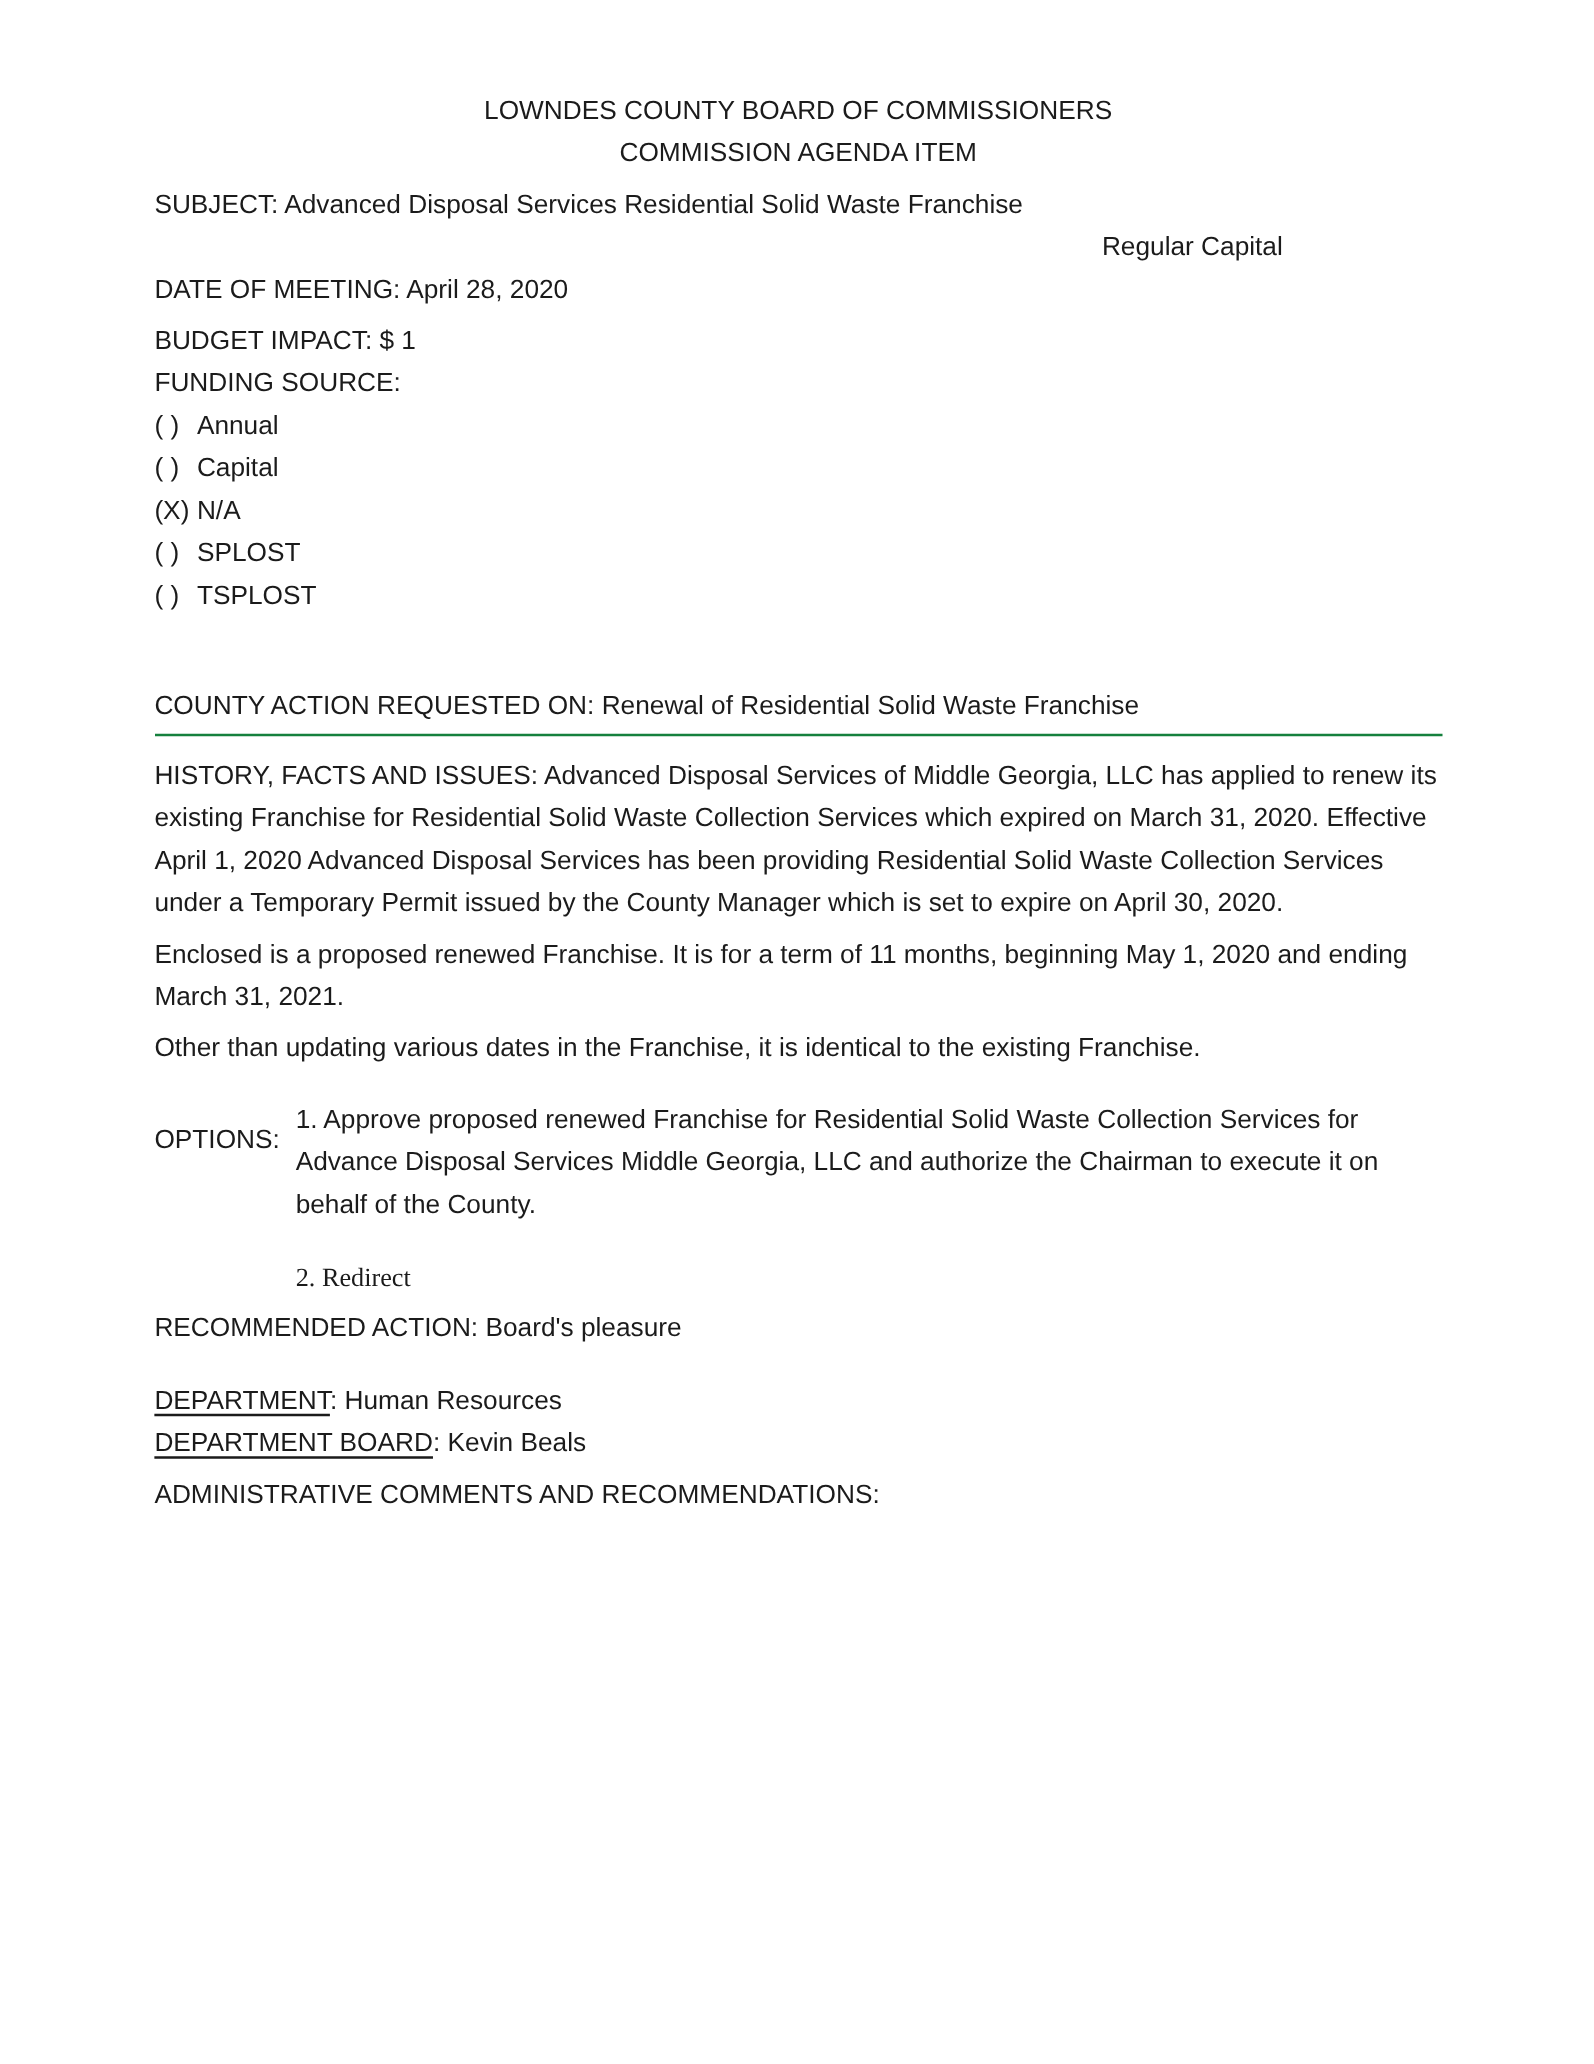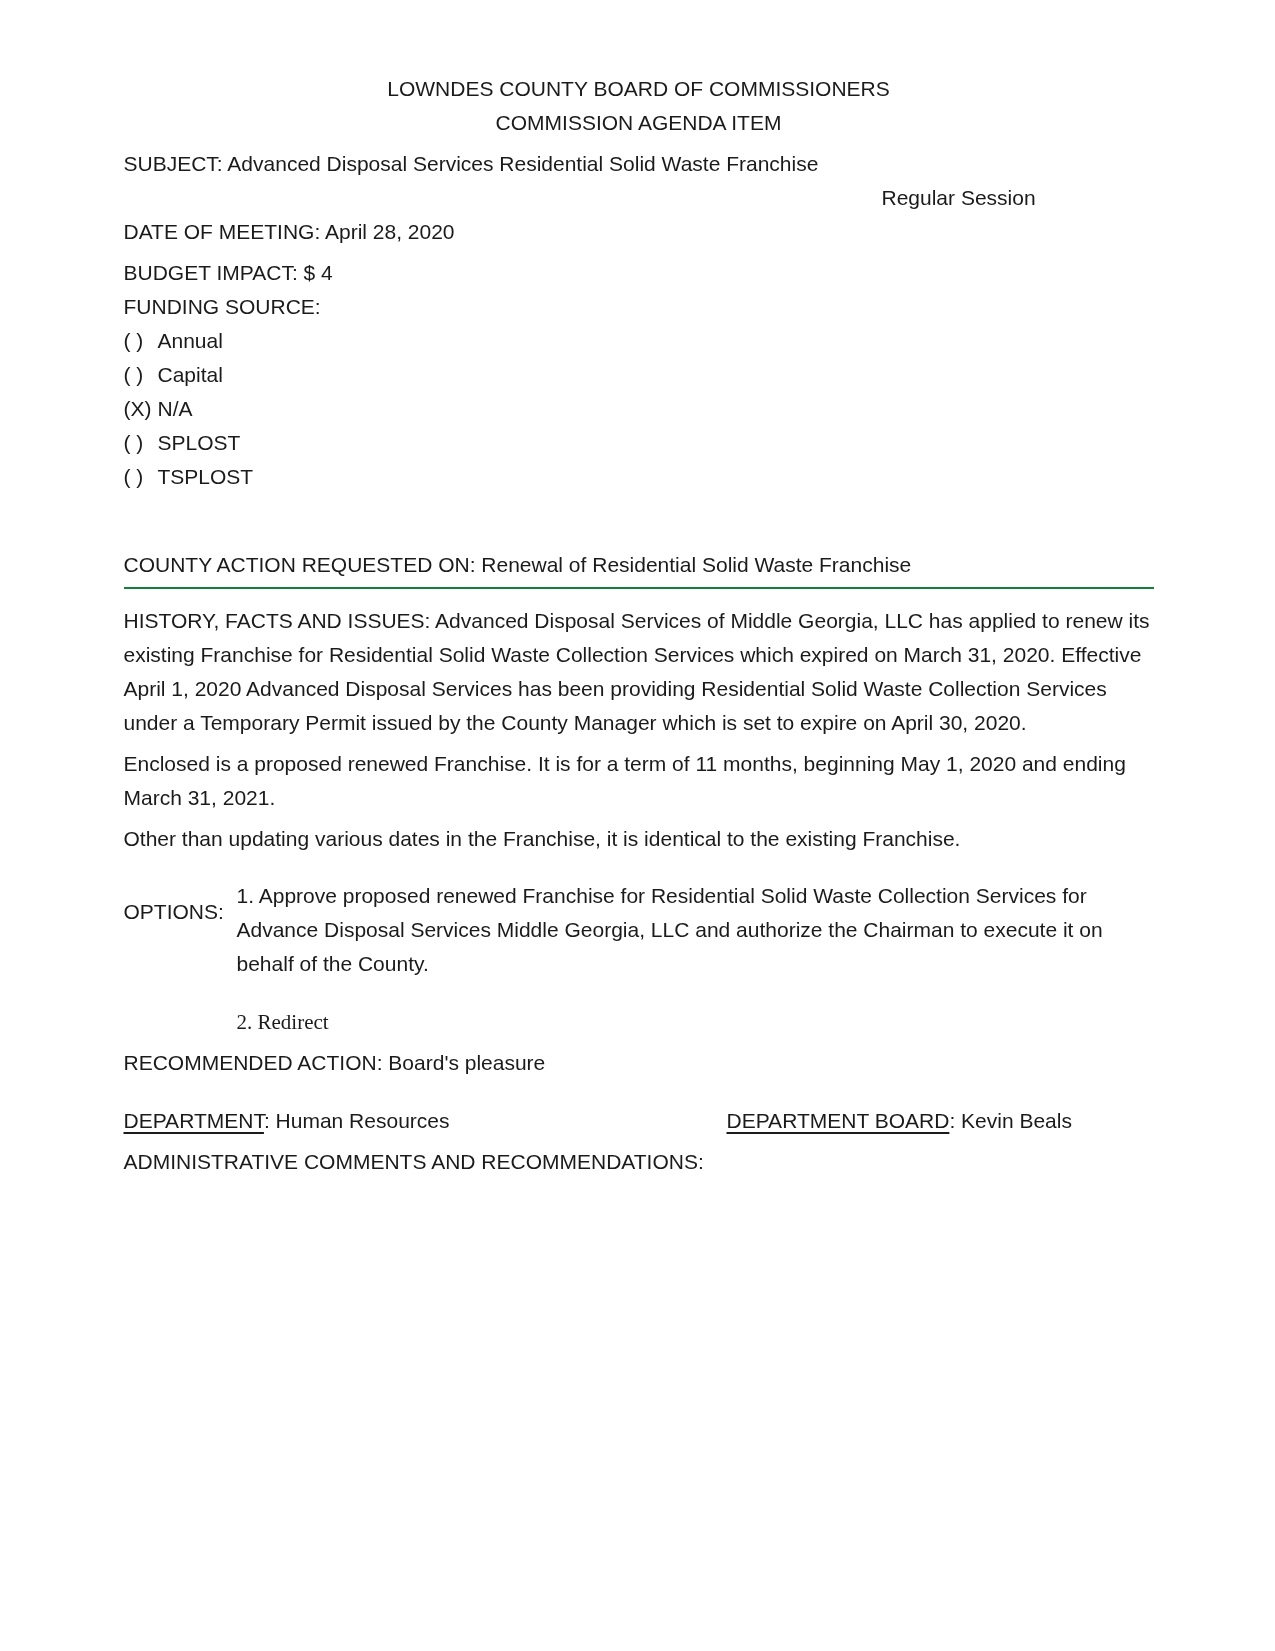--- a/index.html
+++ b/index.html
@@ -23,37 +23,37 @@
   .funding-row .mark { display: inline-block; width: 34px; }
   .county-action {
     margin-top: 54px;
     padding-bottom: 5px;
     border-bottom: 2px solid #15803d;
   }
   .history-para { margin-top: 15px; }
   .options-block { position: relative; padding-left: 113px; margin-top: 23px; }
   .options-label { position: absolute; left: 0; top: 16px; }
   .option-2 { padding-left: 113px; margin-top: 24px; font-family: Liberation Serif, serif; }
-  .dept-row { display: flex; margin-top: 24px; }
+  .dept-row { display: flex; margin-top: 24px; flex-direction: column; }
   .dept-left { width: 603px; flex: none; }
   .u { text-decoration: underline; text-underline-offset: 4px; }
 </style>
 </head>
 <body>
 
 <div class="page">
 
   <div class="center">LOWNDES COUNTY BOARD OF COMMISSIONERS</div>
   <div class="center">COMMISSION AGENDA ITEM</div>
 
   <div class="para">SUBJECT: Advanced Disposal Services Residential Solid Waste Franchise</div>
-  <div class="session-line">Regular Session</div>
+  <div class="session-line">Regular Capital</div>
   <div>DATE OF MEETING: April 28, 2020</div>
 
-  <div class="para">BUDGET IMPACT: $ 4</div>
+  <div class="para">BUDGET IMPACT: $ 1</div>
   <div>FUNDING SOURCE:</div>
 
   <div class="funding-row">
     <span class="mark">( )</span><span>Annual</span>
   </div>
   <div class="funding-row">
     <span class="mark">( )</span><span>Capital</span>
   </div>
   <div class="funding-row">
     <span class="mark">(X)</span><span>N/A</span>

